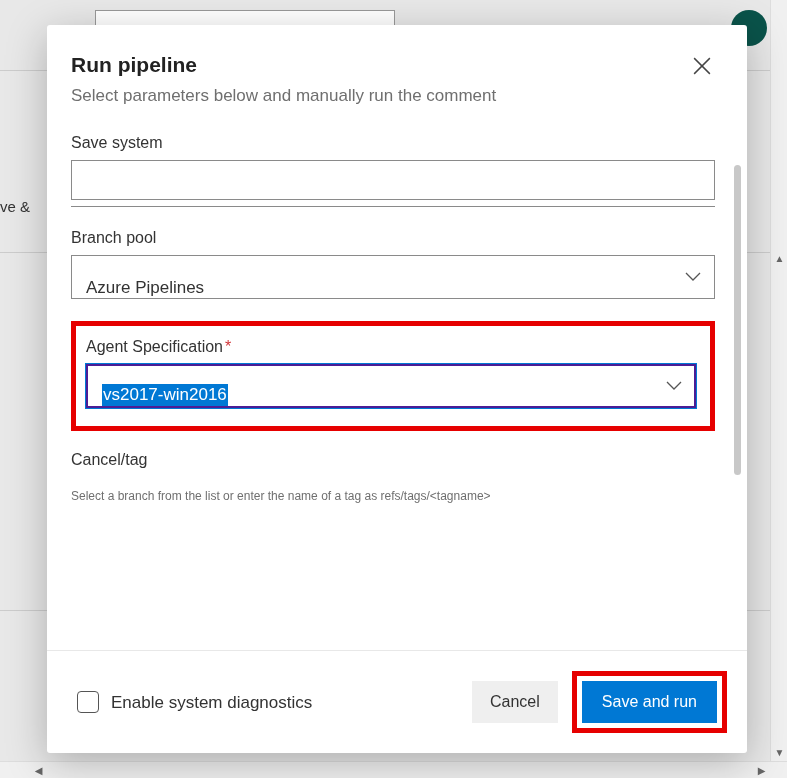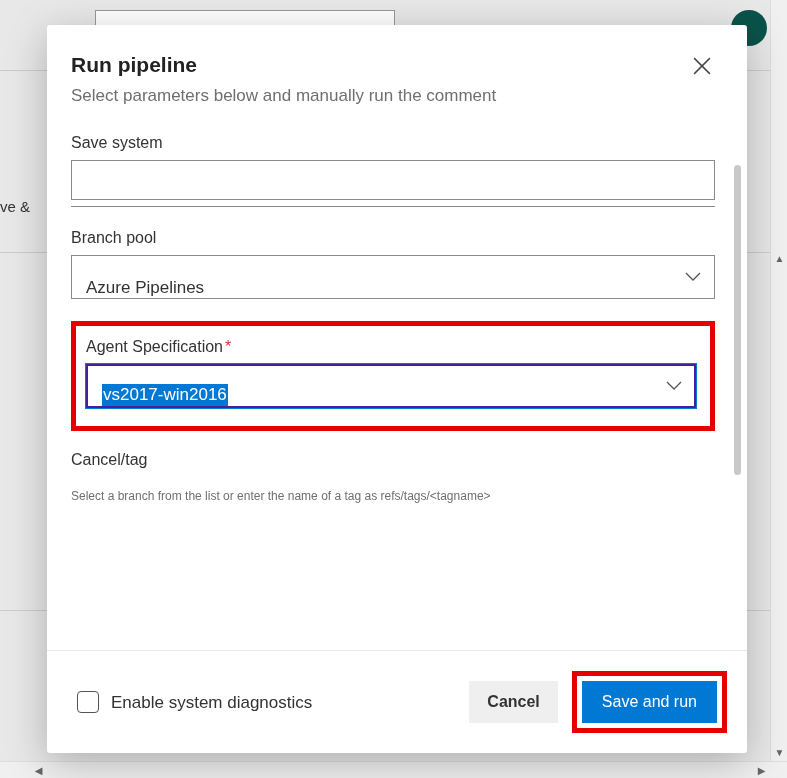--- a/index.html
+++ b/index.html
@@ -200,21 +200,20 @@
     font-size: 17px;
     color: #333;
   }
   .btn {
     height: 42px;
     padding: 3px 18px;
     font-size: 16px;
     border: none;
     cursor: pointer;
     font-family: inherit;
-    font-weight: bold;
   }
   .btn-cancel {
     background: #efefef;
     color: #333;
     margin-right: 14px;
   }
   .btn-primary-wrap {
     border: 5px solid #e60000;
     padding: 5px;
     display: inline-block;

